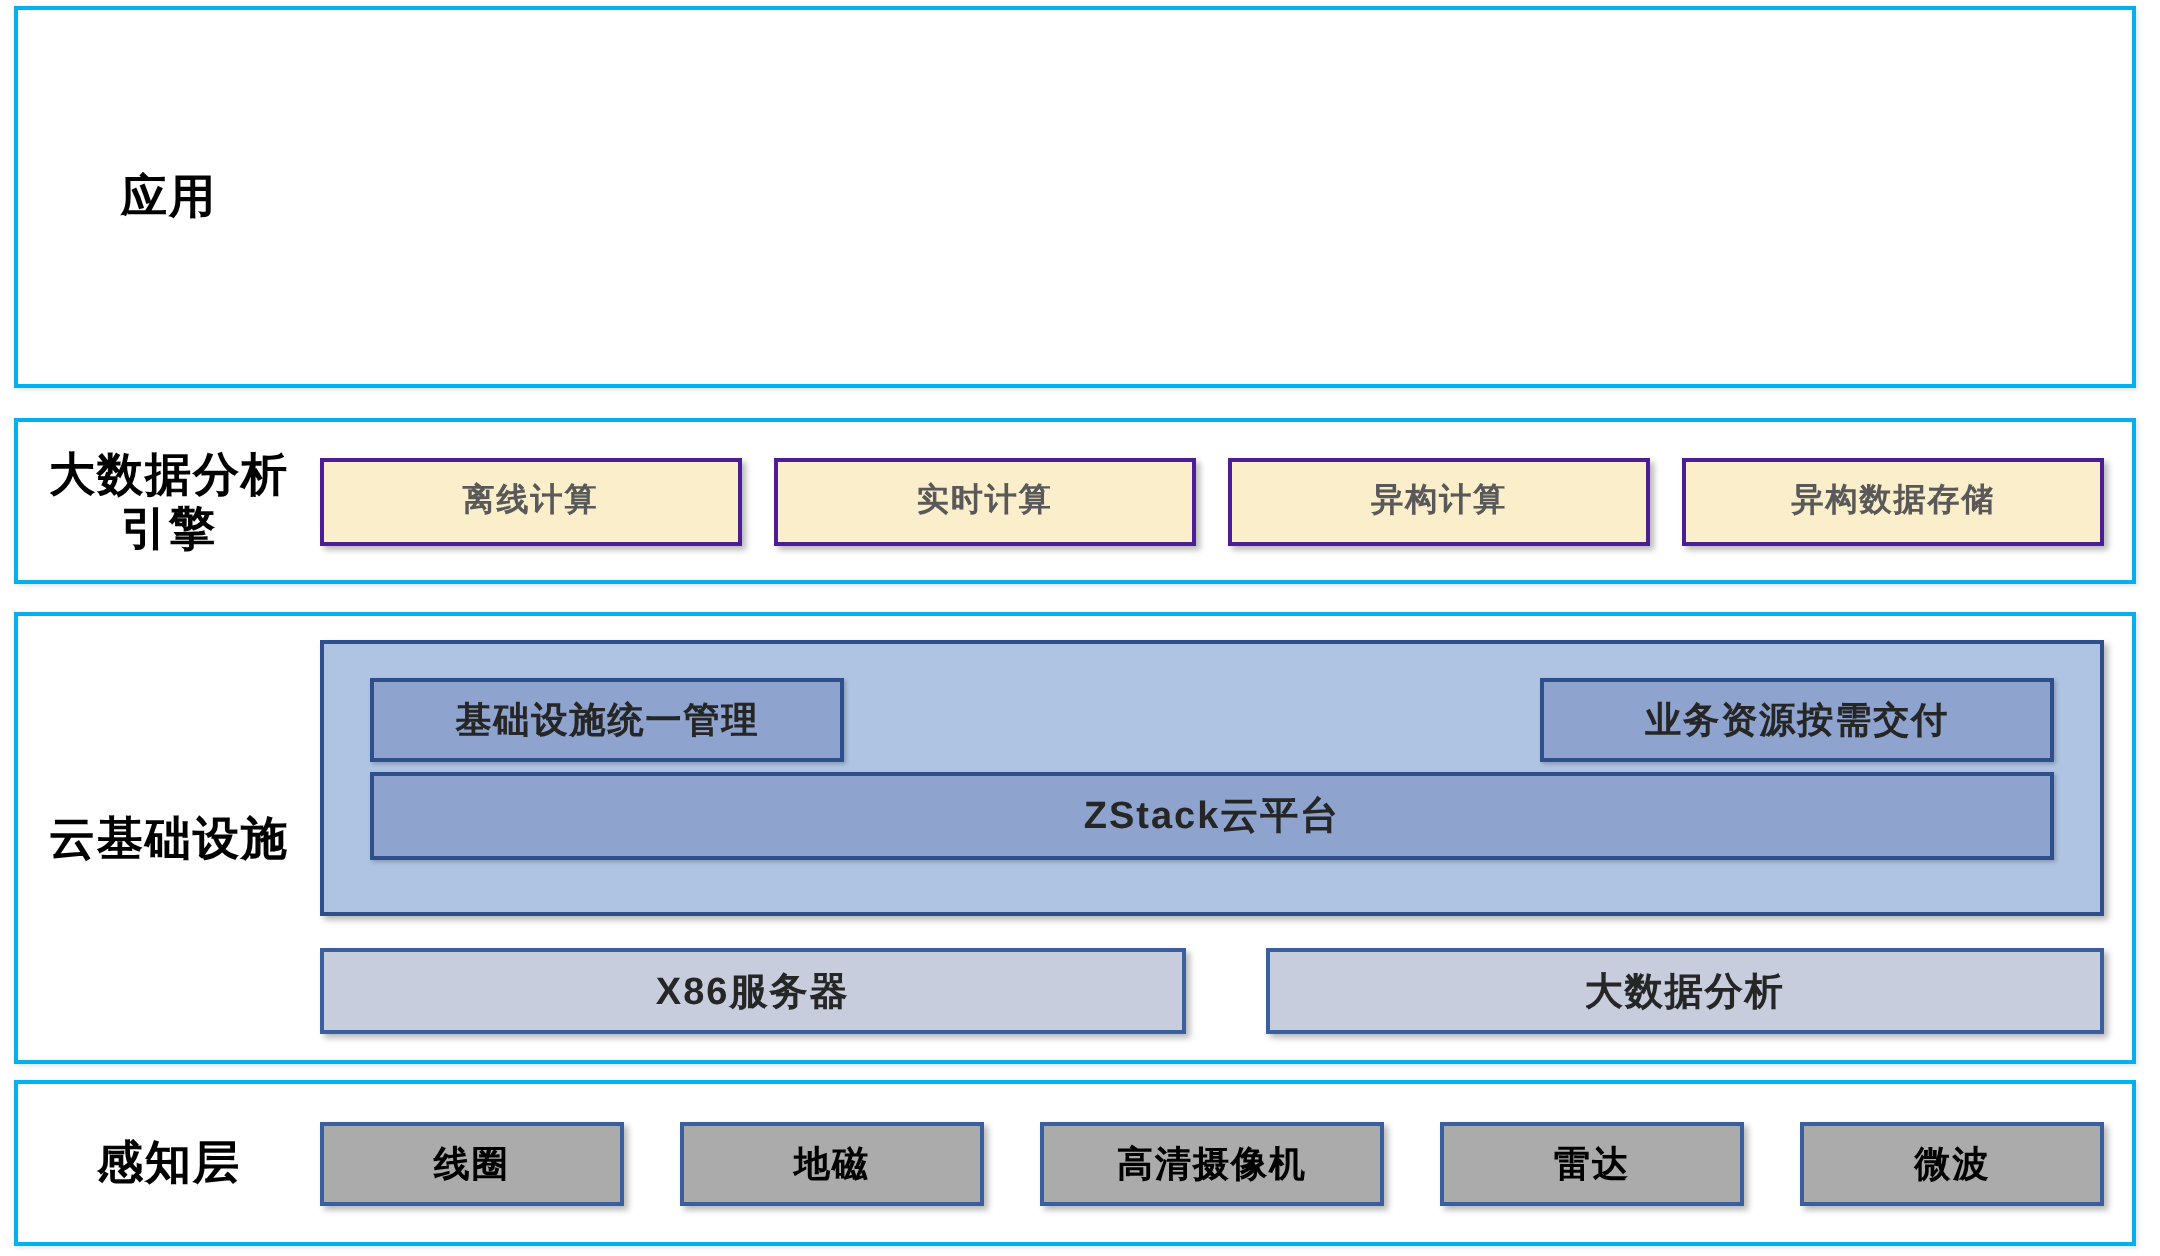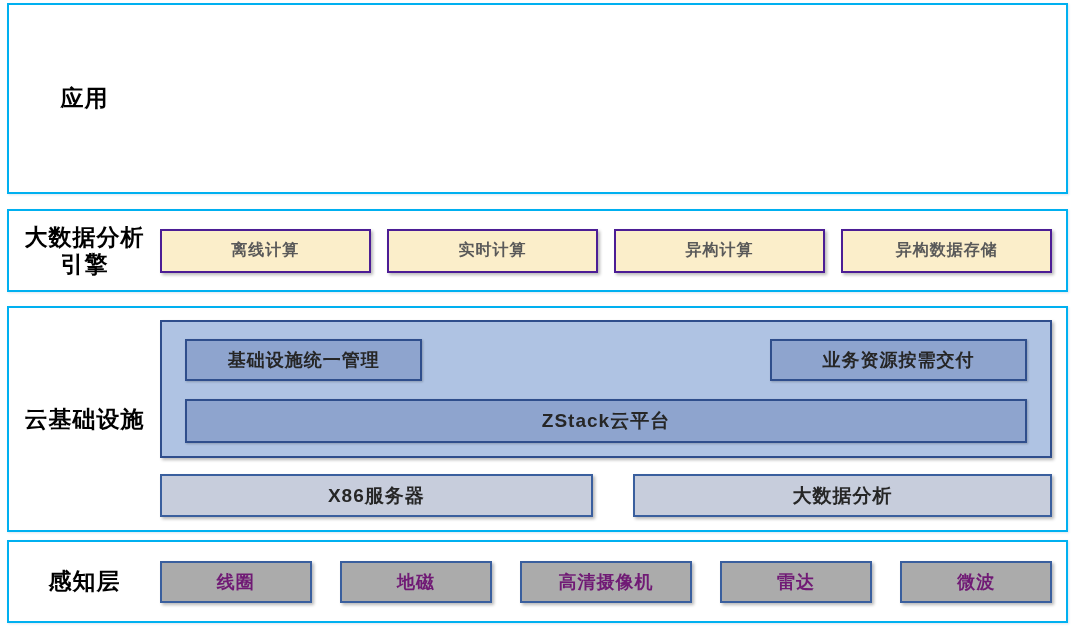--- a/index.html
+++ b/index.html
@@ -101,39 +101,39 @@
     background: #8EA4CE;
     border: 2px solid #2F4E8C;
     color: #262626;
     font-size: 18px;
     letter-spacing: 1px;
     box-shadow: 1px 1px 2px rgba(0,0,0,0.22);
   }
   .row-services .cloud-inner:nth-child(1) { width: 28.2%; }
   .row-services .cloud-inner:nth-child(2) { width: 30.5%; }
   .row-services .cloud-inner:nth-child(3) { width: 28.6%; }
-  .platform-box { height: 44px; margin-top: 18px; font-size: 19px; }
+  .platform-box { height: 44px; margin-top: 5px; font-size: 19px; }
   .row-hardware { height: 43px; margin-top: 16px; border-radius: 19px; }
   .hw-box {
     background: #C7CDDC;
     border: 2px solid #3A5F9E;
     color: #262626;
     font-size: 19px;
     letter-spacing: 1px;
   }
   .row-hardware .hw-box:nth-child(1) { width: 48.5%; }
   .row-hardware .hw-box:nth-child(2) { width: 47.0%; }
 
   
   .band-perception .content-col { justify-content: center; }
   .row-sensors { height: 42px; }
   .sensor-box {
     background: #ABABAB;
     border: 2px solid #3A5F9E;
-    color: #701a75;
+    color: #000000;
     font-size: 18px;
     letter-spacing: 1px;
   }
   .row-sensors .sensor-box { width: 17.0%; }
   .row-sensors .sensor-box:nth-child(3) { width: 19.2%; }
 </style>
 </head>
 <body>
 
 <div class="canvas">

